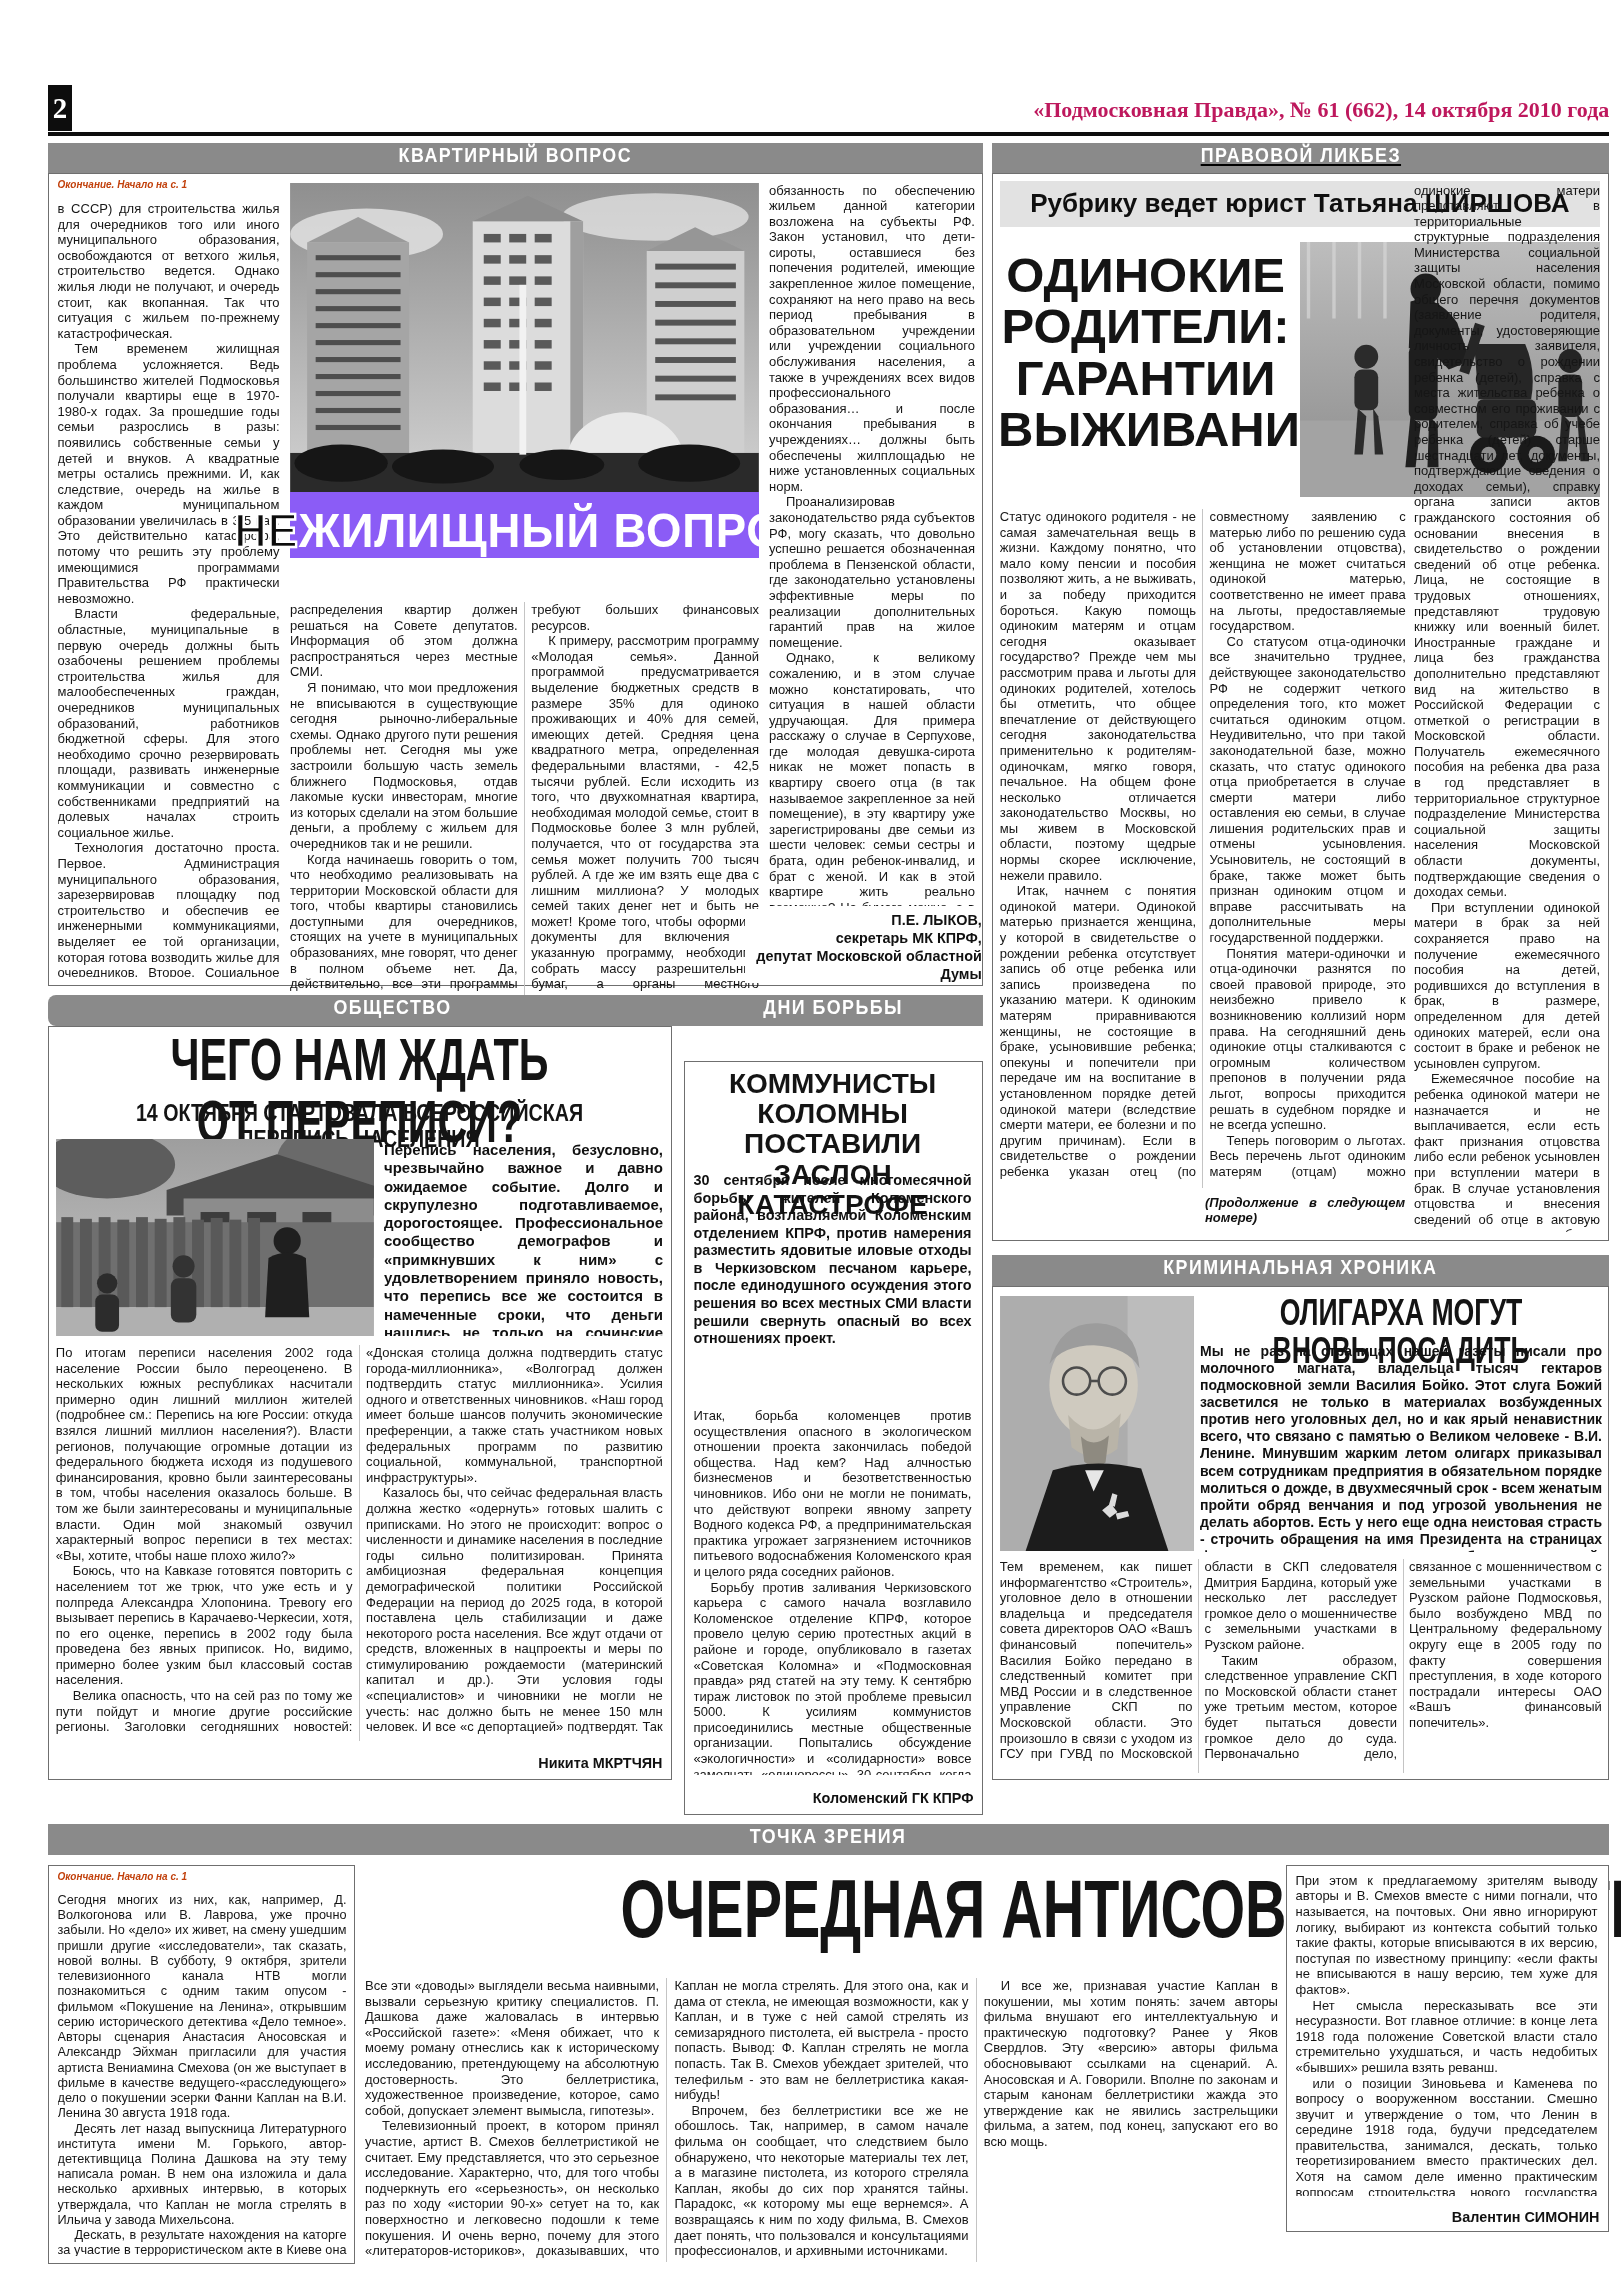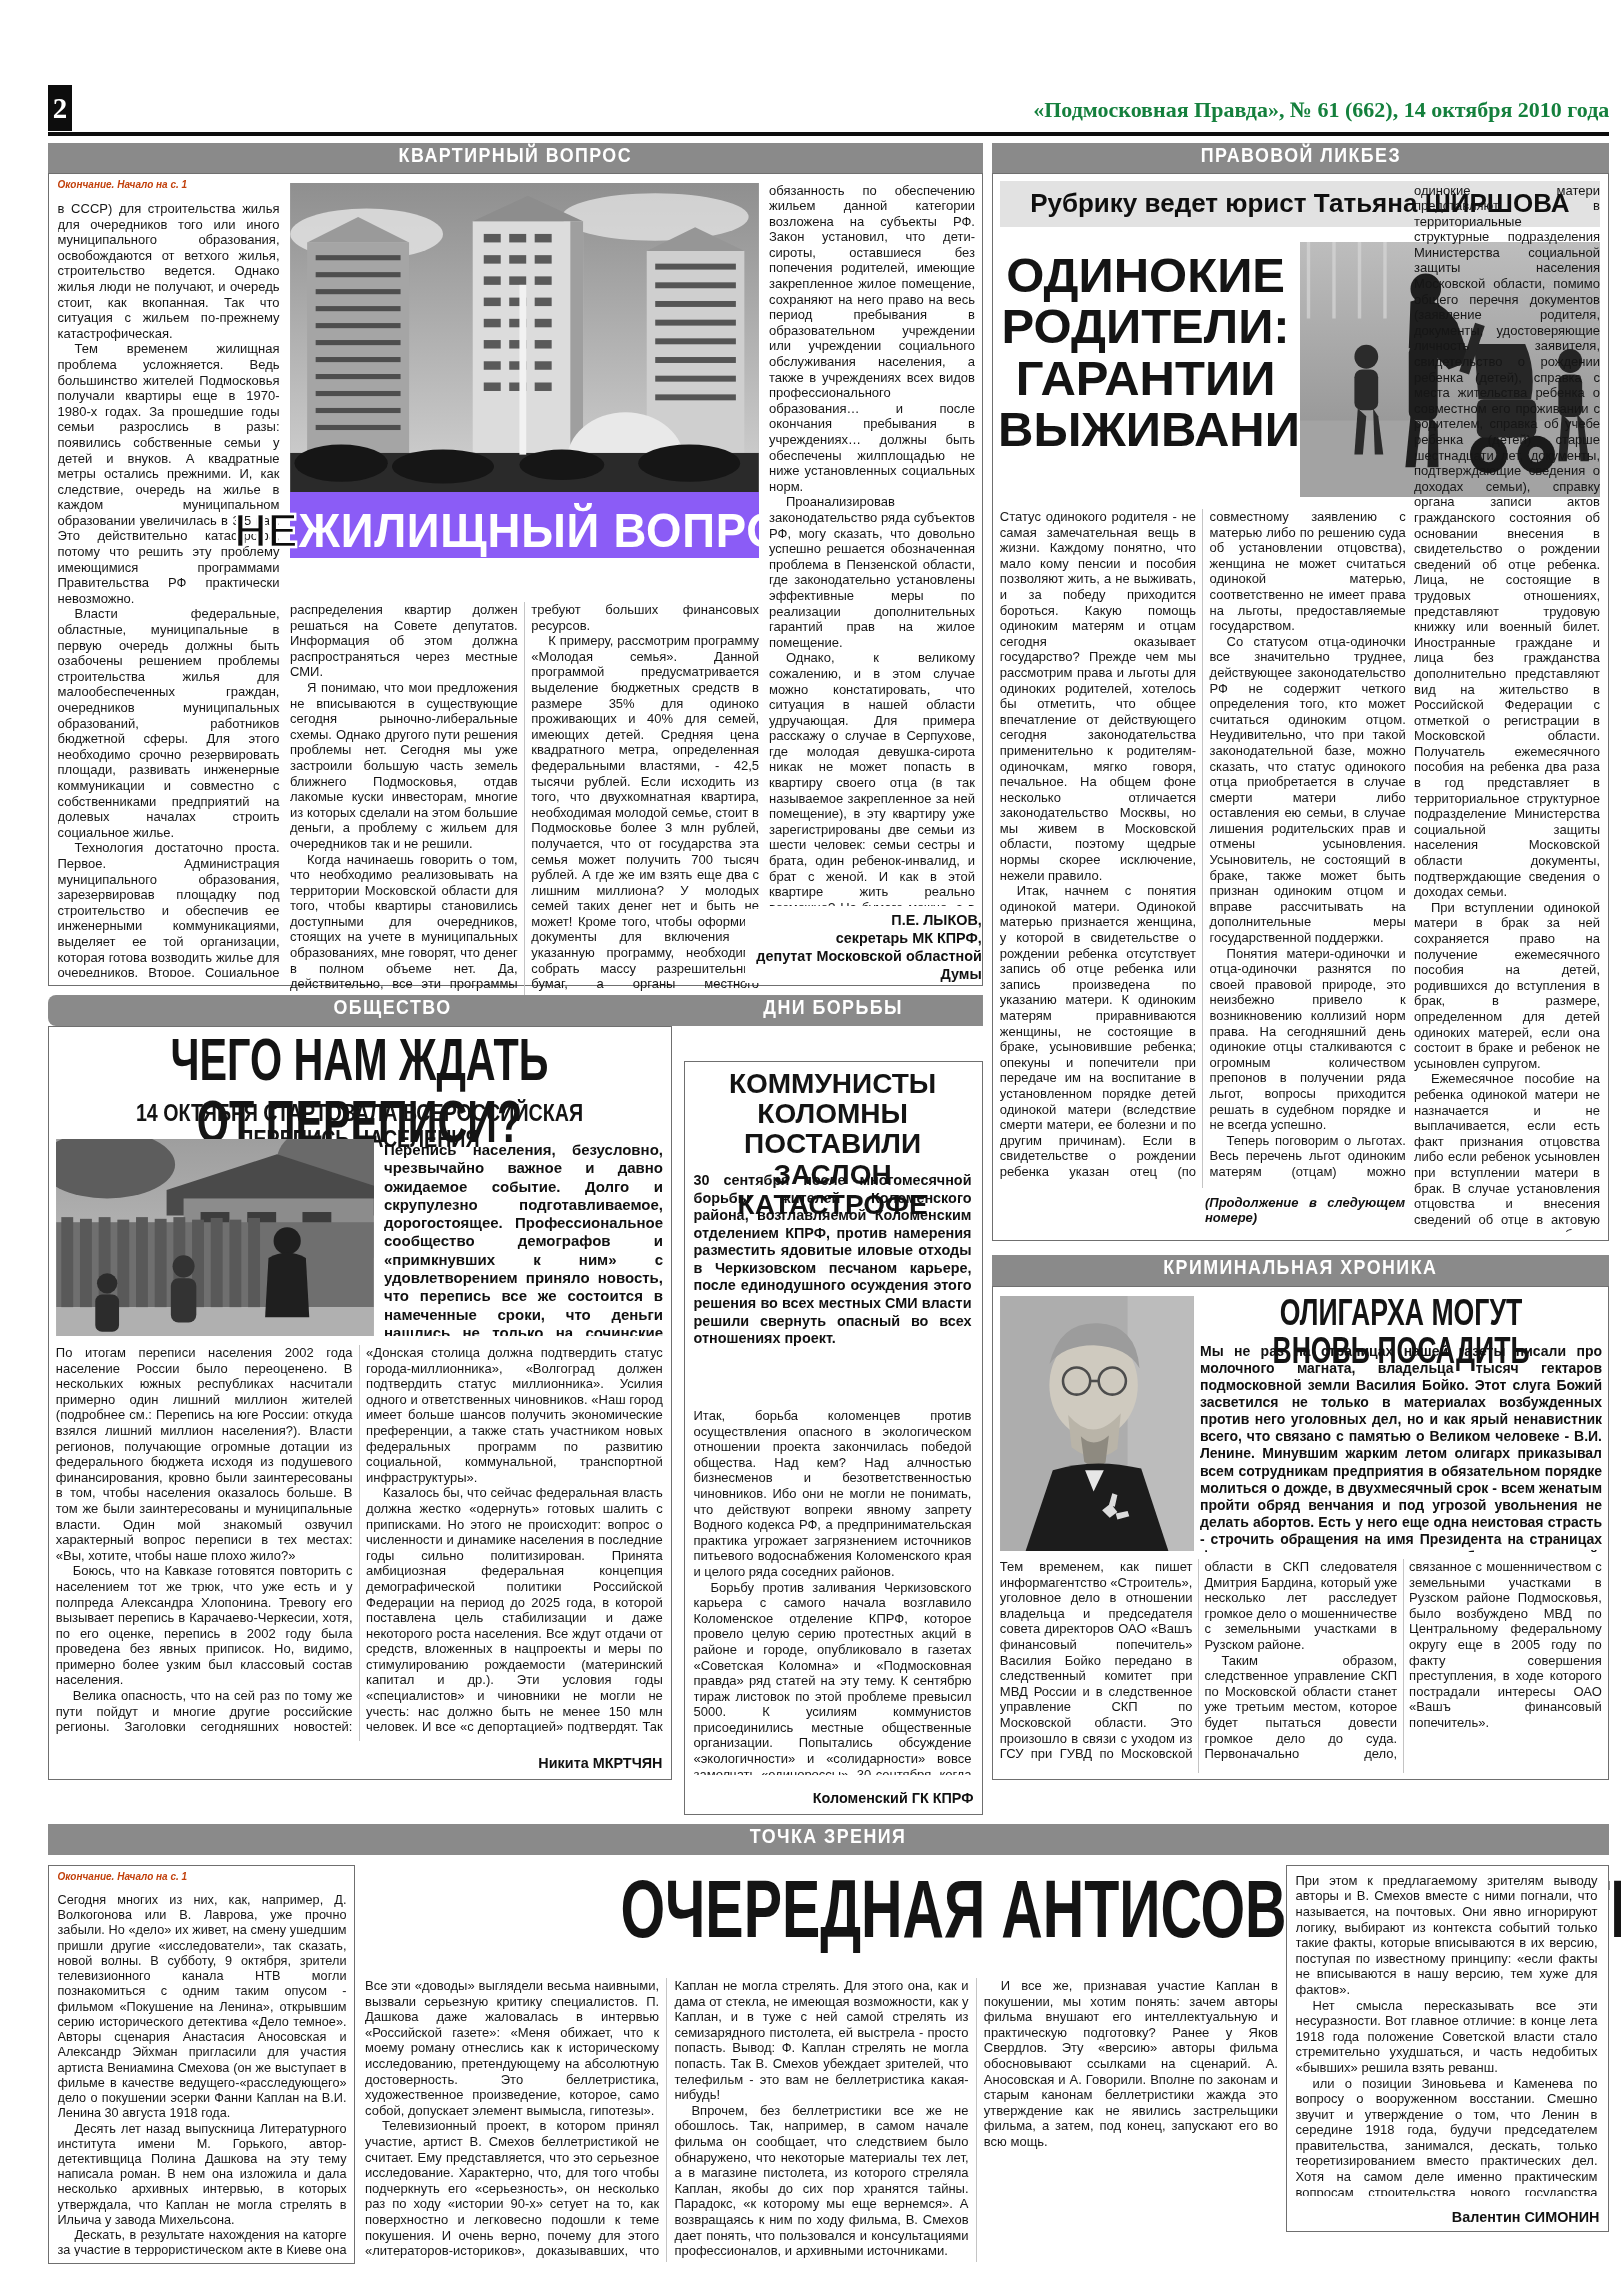--- a/index.html
+++ b/index.html
@@ -1,20 +1,20 @@
 <!DOCTYPE html>
 <html style="font-size:13.6px"><head>
 <meta charset="utf-8">
 <style>
   html,body{margin:0;padding:0;background:#e8e8e8;}
   .page{position:relative;width:1622px;height:2284px;background:#ffffff;font-family:"Liberation Sans",sans-serif;overflow:hidden;}
   .abs{position:absolute;}
   
   .pagenum{background:#0d0d0d;color:#fff;font-weight:bold;font-size:29px;width:24px;height:46px;display:flex;align-items:center;justify-content:center;font-family:"Liberation Serif",serif;}
-  .masthead{font-family:"Liberation Serif",serif;font-weight:bold;font-size:22px;color:#15803d;white-space:nowrap;}
+  .masthead{font-family:"Liberation Serif",serif;font-weight:bold;font-size:22px;color:#be185d;white-space:nowrap;}
   .headrule{background:#0d0d0d;}
   
   .bar{background:#8a8a8a;display:flex;align-items:flex-start;justify-content:center;}
   .bar-label{color:#ffffff;font-weight:bold;font-size:21px;letter-spacing:1.7px;transform:scaleX(.85);white-space:nowrap;}
   
   .abox{border:1.7px solid #6f6f6f;background:#fff;box-sizing:border-box;}
   .body-text{font-size:13px;line-height:1.2;text-align:justify;color:#161616;overflow:hidden;}
   .para{margin:0;}
   .para + .para{text-indent:17px;}
   .cols2{column-count:2;column-gap:13.6px;column-rule:0.8px solid #c4c4c4;column-fill:auto;}
@@ -151,21 +151,21 @@
     <div class="abs body-text" style="left:720px;top:8.5px;width:206px;height:723px;">
         <p class="para">обязанность по обеспечению жильем данной категории возложена на субъекты РФ. Закон установил, что дети-сироты, оставшиеся без попечения родителей, имеющие закрепленное жилое помещение, сохраняют на него право на весь период пребывания в образовательном учреждении или учреждении социального обслуживания населения, а также в учреждениях всех видов профессионального образования… и после окончания пребывания в учреждениях… должны быть обеспечены жилплощадью не ниже установленных социальных норм.</p>
         <p class="para">Проанализировав законодательство ряда субъектов РФ, могу сказать, что довольно успешно решается обозначенная проблема в Пензенской области, где законодательно установлены эффективные меры по реализации дополнительных гарантий прав на жилое помещение.</p>
         <p class="para">Однако, к великому сожалению, и в этом случае можно констатировать, что ситуация в нашей области удручающая. Для примера расскажу о случае в Серпухове, где молодая девушка-сирота никак не может попасть в квартиру своего отца (в так называемое закрепленное за ней помещение), в эту квартиру уже зарегистрированы две семьи из шести человек: семьи сестры и брата, один ребенок-инвалид, и брат с женой. И как в этой квартире жить реально возможно? На бумаге можно, а в жизни? А если девушка-сирота уже ждет своего ребенка? И что ей идти? Где жить? Ведь совместное проживание фактически невозможно! Вот почему я всегда срочно говорю о том, что необходимо срочно менять законодательство Московской области, прежде всего для таких образцов, чтобы дети-сироты были обеспечены своим жильем.</p>
       </div>
     <div class="abs byline" style="left:696px;top:735px;width:230px;">П.Е. ЛЫКОВ,
 секретарь МК КПРФ,
 депутат Московской областной Думы</div>
   </div>
 
-  <div class="abs bar" style="left:992px;top:143px;width:617px;height:31px;">
+  <div class="abs bar" style="left:992px;top:143px;width:617px;height:31px;text-decoration:underline;">
     <span class="bar-label">ПРАВОВОЙ ЛИКБЕЗ</span>
   </div>
   <div class="abs abox" style="left:992px;top:173px;width:617px;height:1068px;">
     <div class="abs host-banner" style="left:6.8px;top:6.8px;width:600px;height:46px;">Рубрику ведет юрист Татьяна ШИРШОВА</div>
     <div class="abs hl" style="left:5.1px;top:76px;width:295px;font-size:49px;">ОДИНОКИЕ РОДИТЕЛИ: ГАРАНТИИ ВЫЖИВАНИЯ</div>
 
     <div class="abs photo" style="left:307px;top:68px;width:300px;height:255px;">
       <svg width="300" height="255" viewBox="0 0 353 300">
         <defs>
             <linearGradient id="bg2" x1="0" y1="0" x2="0" y2="1">

